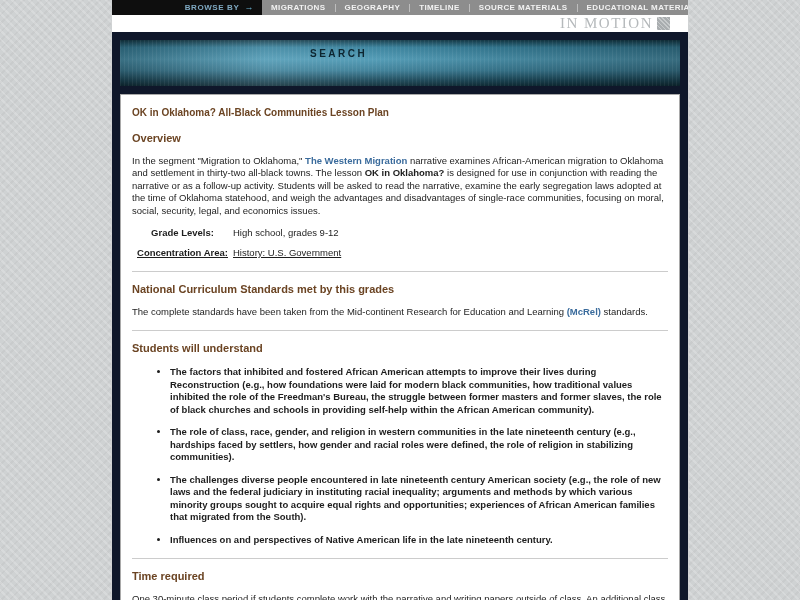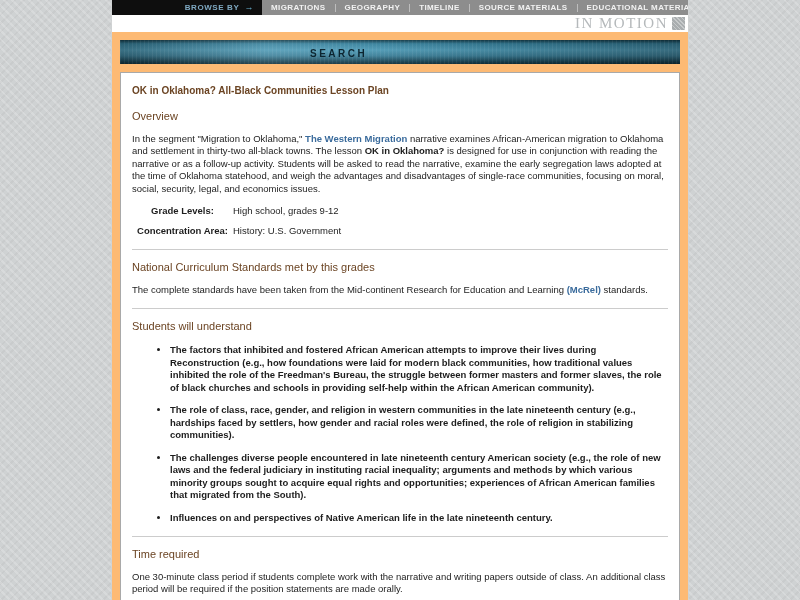--- a/index.html
+++ b/index.html
@@ -6,49 +6,49 @@
   body{
     width:800px;height:600px;overflow:hidden;position:relative;
     background-color:#cfd2d3;
     background-image:
       repeating-linear-gradient(45deg, rgba(255,255,255,.18) 0 2px, rgba(0,0,0,0) 2px 6px),
       repeating-linear-gradient(-45deg, rgba(0,0,0,.03) 0 2px, rgba(0,0,0,0) 2px 6px);
     font-family:"Liberation Sans", sans-serif;
   }
   .page{
     position:absolute;left:112px;top:0;width:576px;height:600px;
-    background:#fdba74;overflow:hidden;
+    background:#0f172a;overflow:hidden;
   }
   
   .navbar{display:flex;height:15px;font-size:8px;font-weight:bold;line-height:15px;}
   .nav-browse{
     background:#0e0e0e;color:#7fa9c2;width:150px;flex:0 0 auto;
     display:flex;align-items:center;justify-content:flex-end;
     padding-right:8px;letter-spacing:.6px;box-sizing:border-box;cursor:pointer;
   }
   .nav-browse .arrow{color:#6db8d8;margin-left:5px;font-size:9px;}
   .nav-links{
     background:#8d8d8d;color:#f2f2f2;flex:1 1 auto;
     display:flex;align-items:center;justify-content:center;letter-spacing:.4px;
   }
   .nav-links .nav-item{padding:8px 9px;white-space:nowrap;cursor:pointer;}
   .nav-links .divider{width:1px;height:8px;background:#bdbdbd;flex:0 0 auto;}
   
-  .logo-strip{height:17px;display:flex;align-items:center;justify-content:flex-end;padding-right:3px;background:#fff;}
+  .logo-strip{height:17px;display:flex;align-items:center;justify-content:flex-end;padding-right:18px;background:#fff;}
   .logo-text{
     font-family:"Liberation Serif", serif;color:#b5b9bb;
     font-size:15px;letter-spacing:1.5px;line-height:17px;cursor:pointer;
   }
   .logo-square{
     width:13px;height:13px;margin-left:4px;flex:0 0 auto;
     background:repeating-linear-gradient(45deg,#c7cacb 0 1px,#a9adaf 1px 3px);
   }
   
   .banner{
-    margin:8px 8px 0 8px;height:24px;position:relative;overflow:hidden;
+    margin:8px 8px 0 8px;height:46px;position:relative;overflow:hidden;
     background:linear-gradient(180deg,#143c4a 0%,#38829d 16%,#4f9ab5 42%,#3d8099 66%,#1d4a5b 88%,#102f3a 100%);
     padding-left:33px;
   }
   .banner::before{
     content:"";position:absolute;inset:0;
     background:linear-gradient(90deg, rgba(0,0,0,.28) 0%, rgba(255,255,255,.10) 26%, rgba(255,255,255,.04) 45%, rgba(0,0,0,.12) 68%, rgba(0,0,0,.30) 100%);
   }
   .banner::after{
     content:"";position:absolute;inset:0;
     background:repeating-linear-gradient(90deg, rgba(255,255,255,.06) 0 1px, rgba(0,0,0,0) 1px 4px);
@@ -57,27 +57,27 @@
     position:absolute;left:190px;top:8px;z-index:2;
     color:#0c2530;font-size:10px;font-weight:bold;letter-spacing:2.5px;
   }
   
   .content{
     margin:8px;border:1px solid #a9a9a9;background:#fff;
     padding:8px 11px 30px 11px;min-height:600px;box-sizing:border-box;
     font-size:9.5px;color:#1d1d1d;line-height:1.32;
   }
   .title{font-size:10px;font-weight:bold;color:#6b4423;margin:3px 0 12px 0;}
-  .section-heading{font-size:11px;font-weight:normal;color:#6b4423;margin:2px 0 9px 0;}
+  .section-heading{font-size:11px;font-weight:bold;color:#6b4423;margin:2px 0 9px 0;}
   .content p{margin:0 0 10px 0;}
   .link{color:#3a6b9c;font-weight:bold;text-decoration:none;cursor:pointer;}
   .b{font-weight:bold;}
   .info-table{margin:2px 0 4px 0;text-align:center;}
   .info-row{display:flex;}
-  .info-row.spaced{margin-top:7px;}
+  .info-row.spaced{margin-top:7px;text-decoration:underline;}
   .info-label{width:101px;flex:0 0 auto;font-weight:bold;}
   .rule{border:0;border-top:1px solid #cccccc;margin:12px 0 10px 0;}
   ul{margin:10px 0 10px 0;padding-left:38px;}
   ul li{margin-bottom:10px;font-weight:bold;}
 </style>
 </head>
 <body>
 
 <div class="page">
 

